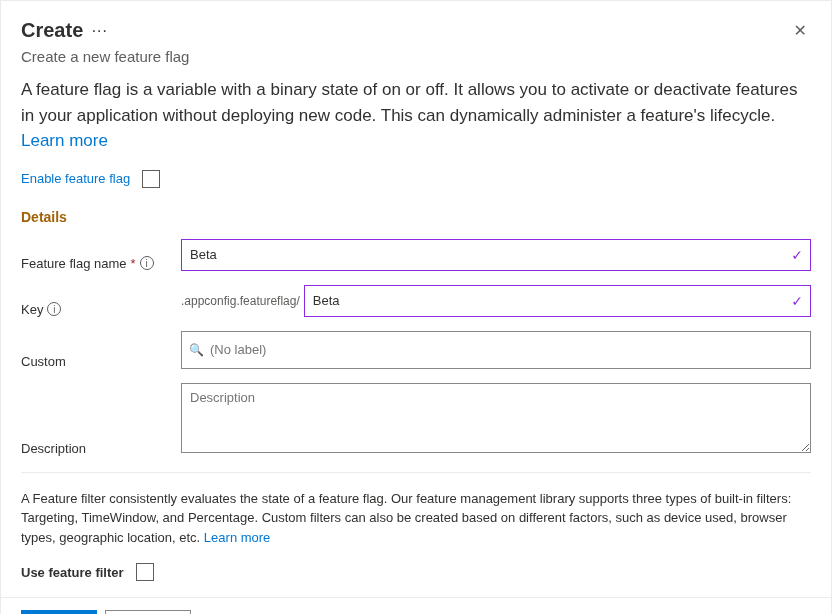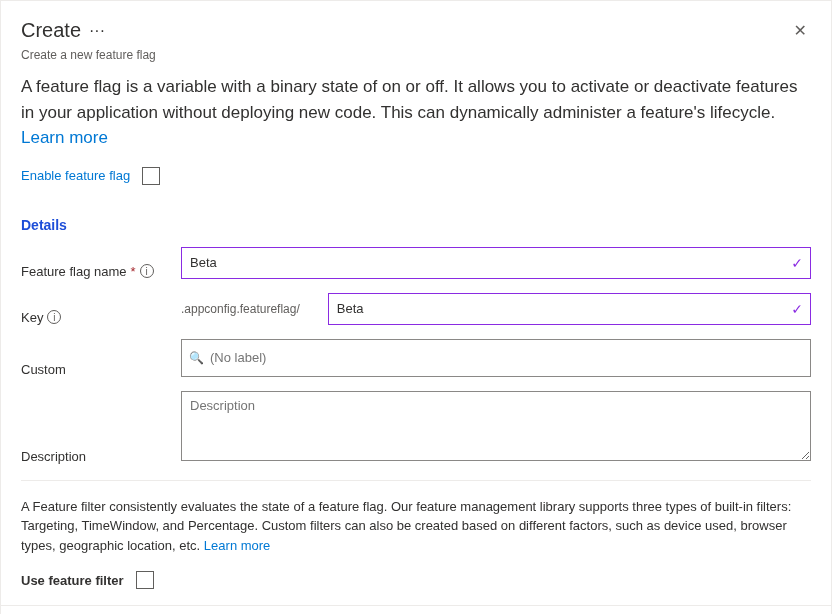--- a/index.html
+++ b/index.html
@@ -19,21 +19,21 @@
       flex-direction: column;
     }
     .dialog-header {
       display: flex;
       align-items: center;
       padding: 16px 20px 4px 20px;
       border-bottom: none;
     }
     .dialog-title {
       font-size: 20px;
-      font-weight: 400;
+      font-weight: 700;
       color: #323130;
       margin-right: 8px;
     }
     .dialog-ellipsis {
       color: #323130;
       font-size: 16px;
       margin-right: auto;
     }
     .close-btn {
       background: none;
@@ -41,60 +41,60 @@
       cursor: pointer;
       font-size: 16px;
       color: #605e5c;
       padding: 4px;
       display: flex;
       align-items: center;
       justify-content: center;
     }
     .subtitle {
       padding: 0 20px 12px 20px;
-      font-size: 12px;
+      font-size: 15px;
       color: #605e5c;
     }
     .dialog-body {
       padding: 0 20px;
       flex: 1;
       overflow-y: auto;
     }
     .description-text {
       font-size: 17px;
       color: #323130;
       line-height: 1.5;
       margin-bottom: 16px;
     }
     .description-text a {
       color: #0078d4;
       text-decoration: none;
     }
     .enable-row {
       display: flex;
       align-items: center;
-      margin-bottom: 32px;
+      margin-bottom: 21px;
       gap: 12px;
     }
     .enable-label {
       font-size: 13px;
       color: #0078d4;
     }
     .checkbox {
       width: 18px;
       height: 18px;
       border: 1px solid #605e5c;
       background: #fff;
       cursor: pointer;
       flex-shrink: 0;
     }
     .section-title {
       font-size: 14px;
       font-weight: 700;
-      color: #1d4ed8;
+      color: #a16207;
       margin-bottom: 14px;
     }
     .form-row {
       display: flex;
       align-items: flex-end;
       margin-bottom: 14px;
     }
     .form-label {
       width: 160px;
       min-width: 160px;
@@ -141,21 +141,20 @@
       right: 8px;
       top: 50%;
       transform: translateY(-50%);
       color: #8a2be2;
       font-size: 14px;
     }
     .key-field {
       display: flex;
       align-items: center;
       flex: 1;
-      gap: 24px;
     }
     .key-prefix {
       font-size: 12px;
       color: #605e5c;
       margin-right: 4px;
       white-space: nowrap;
     }
     .key-input-wrapper {
       flex: 1;
       position: relative;

